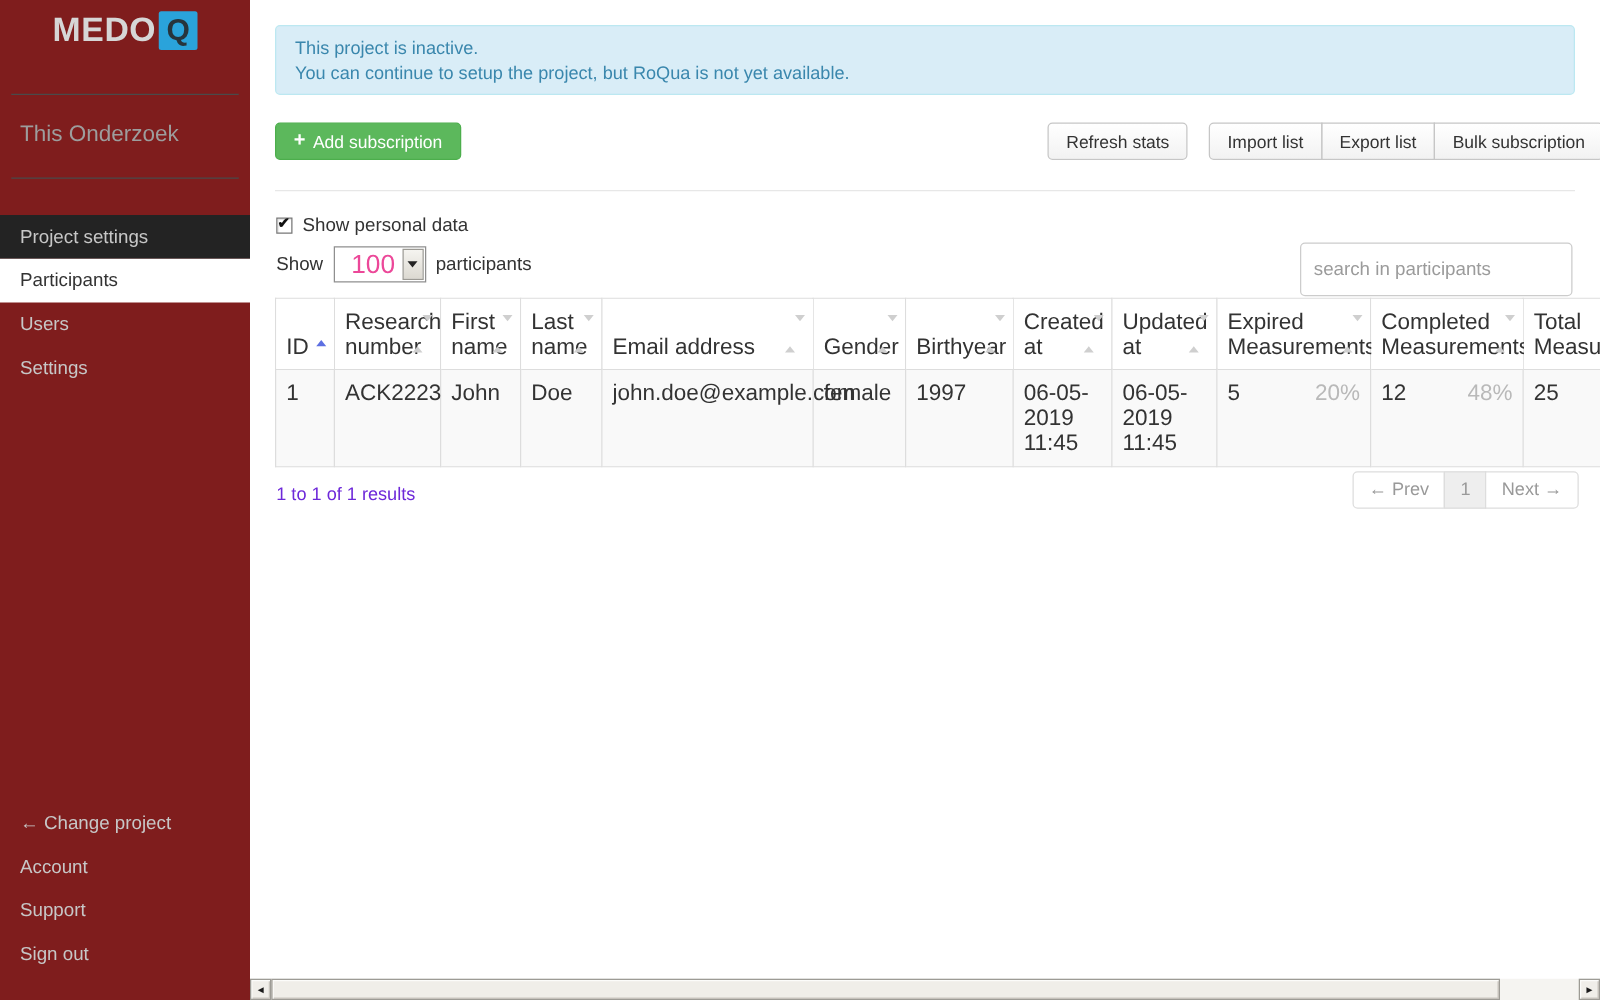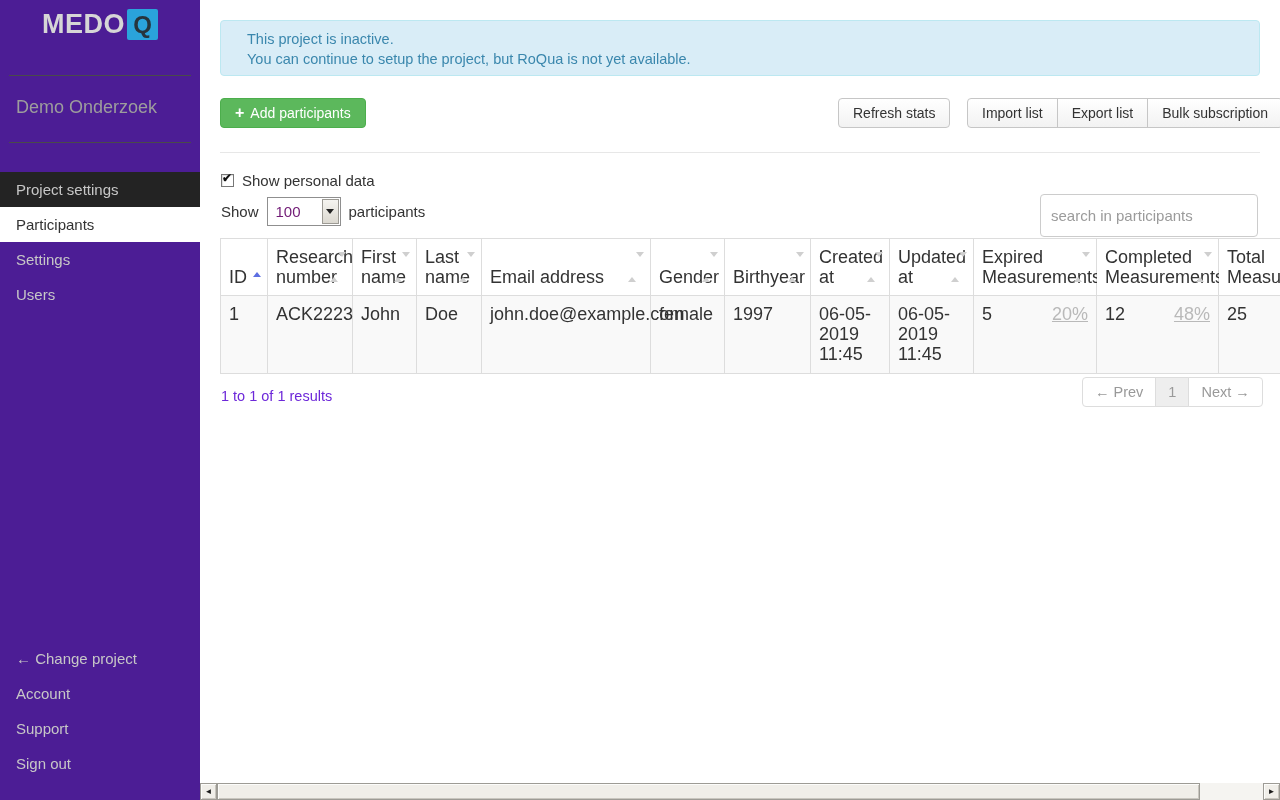--- a/index.html
+++ b/index.html
@@ -7,21 +7,21 @@
   body {
     font-family: "Liberation Sans", sans-serif;
     background: #ffffff;
     color: #333;
     position: relative;
   }
 
   
   .sidebar {
     position: absolute; left: 0; top: 0; width: 200px; height: 800px;
-    background: #4c1d95;
+    background: #7f1d1d;
   }
   .logo { position: absolute; top: 9px; left: 0; width: 100%; text-align: center; }
   .logo-text {
     font-size: 27px; font-weight: bold; color: #d6d6d6; letter-spacing: 0.5px;
     vertical-align: middle;
   }
   .logo-q {
     display: inline-block; vertical-align: middle; margin-left: 2px;
     width: 31px; height: 31px; line-height: 31px;
     background: #2aa3db; color: #27343c; font-size: 24px; font-weight: bold;
@@ -40,21 +40,21 @@
     font-size: 15px; color: #c7c7c7; cursor: pointer; white-space: nowrap;
   }
   .menu-item.parent { background: #232323; }
   .menu-item.active { background: #ffffff; color: #333333; }
   .footer-menu { position: absolute; top: 641px; left: 0; width: 100%; }
 
   
   .alert {
     position: absolute; left: 220px; top: 20px; width: 1040px; height: 56px;
     background: #d9edf7; border: 1px solid #bce8f1; border-radius: 4px;
-    padding: 8px 26px; color: #3a87ad; font-size: 14.5px; line-height: 20px;
+    padding: 8px 15px; color: #3a87ad; font-size: 14.5px; line-height: 20px;
   }
 
   
   .btn {
     display: inline-flex; align-items: center; justify-content: center;
     height: 30px; padding: 0 14px; font-size: 14px; cursor: pointer;
     background: linear-gradient(#ffffff, #f2f2f2);
     border: 1px solid #c6c6c6; color: #333; border-radius: 4px;
     font-family: "Liberation Sans", sans-serif; white-space: nowrap;
   }
@@ -89,21 +89,21 @@
     font-size: 12px; font-weight: bold; color: #111; line-height: 13px;
   }
   .show-row {
     position: absolute; left: 221px; top: 197px; height: 29px;
     display: flex; align-items: center; gap: 8px; font-size: 15px; color: #333;
   }
   .select {
     width: 74px; height: 29px; background: #fff; border: 1px solid #8f8f8f;
     display: flex; align-items: center; cursor: pointer;
   }
-  .select .sel-value { flex: 1; padding-left: 8px; font-size: 15px; color: #701a75; }
+  .select .sel-value { flex: 1; padding-left: 8px; font-size: 21px; color: #ec4899; text-align: center; }
   .select .sel-btn {
     width: 17px; height: 25px; margin-right: 1px;
     background: linear-gradient(#f5f4f0, #dcd9d1);
     border: 1px solid #9c9a94; display: flex; align-items: center; justify-content: center;
   }
   .sel-arrow {
     width: 0; height: 0;
     border-left: 4px solid transparent; border-right: 4px solid transparent;
     border-top: 5px solid #222;
   }
@@ -128,21 +128,21 @@
     font-weight: normal; vertical-align: bottom; height: 56px;
     position: relative; cursor: pointer; background: #fff;
   }
   td { vertical-align: top; height: 78px; background: #f9f9f9; }
   .sorters { position: absolute; right: 6px; top: 50%; transform: translateY(-50%); }
   .tri { width: 0; height: 0; border-left: 4px solid transparent; border-right: 4px solid transparent; }
   .tri-up { border-bottom: 5px solid #cfcfcf; margin-bottom: 2px; }
   .tri-down { border-top: 5px solid #cfcfcf; }
   .sort-active { position: absolute; right: 6px; top: 13px; }
   .sort-active .tri-up { border-bottom-color: #5d6fe2; margin-bottom: 0; }
-  .pct { float: right; color: #b9b9b9; text-decoration: underline; }
+  .pct { float: right; color: #b9b9b9; }
 
   
   .results-text { position: absolute; left: 221px; top: 388px; font-size: 14.5px; color: #6d28d9; }
   .pagination {
     position: absolute; left: 1082px; top: 377px; display: inline-flex;
     font-size: 14.5px;
     text-align: right;
   }
   .page-item {
     padding: 0 12px; height: 30px; line-height: 28px; background: #fff;
@@ -169,46 +169,46 @@
   .sb-thumb { left: 17px; width: 983px; cursor: pointer; }
 </style>
 </head>
 <body>
 
 <div class="sidebar">
   <div class="logo">
     <span class="logo-text">MEDO</span><span class="logo-q">Q</span>
   </div>
   <div class="sb-divider divider-1"></div>
-  <div class="project-name">Demo Onderzoek</div>
+  <div class="project-name">This Onderzoek</div>
   <div class="sb-divider divider-2"></div>
 
   <div class="menu">
     <div class="menu-item parent">Project settings</div>
     <div class="menu-item active">Participants</div>
+    <div class="menu-item">Users</div>
     <div class="menu-item">Settings</div>
-    <div class="menu-item">Users</div>
   </div>
 
   <div class="footer-menu">
     <div class="footer-item">← Change project</div>
     <div class="footer-item">Account</div>
     <div class="footer-item">Support</div>
     <div class="footer-item">Sign out</div>
   </div>
 </div>
 
 <div class="alert">
   <div>This project is inactive.</div>
   <div>You can continue to setup the project, but RoQua is not yet available.</div>
 </div>
 
 <button class="btn btn-success">
   <span class="plus-icon">+</span>
-  <span>Add participants</span>
+  <span>Add subscription</span>
 </button>
 <button class="btn btn-refresh">Refresh stats</button>
 <div class="btn-group">
   <button class="btn">Import list</button>
   <button class="btn">Export list</button>
   <button class="btn">Bulk subscription</button>
 </div>
 
 <div class="content-hr"></div>
 

